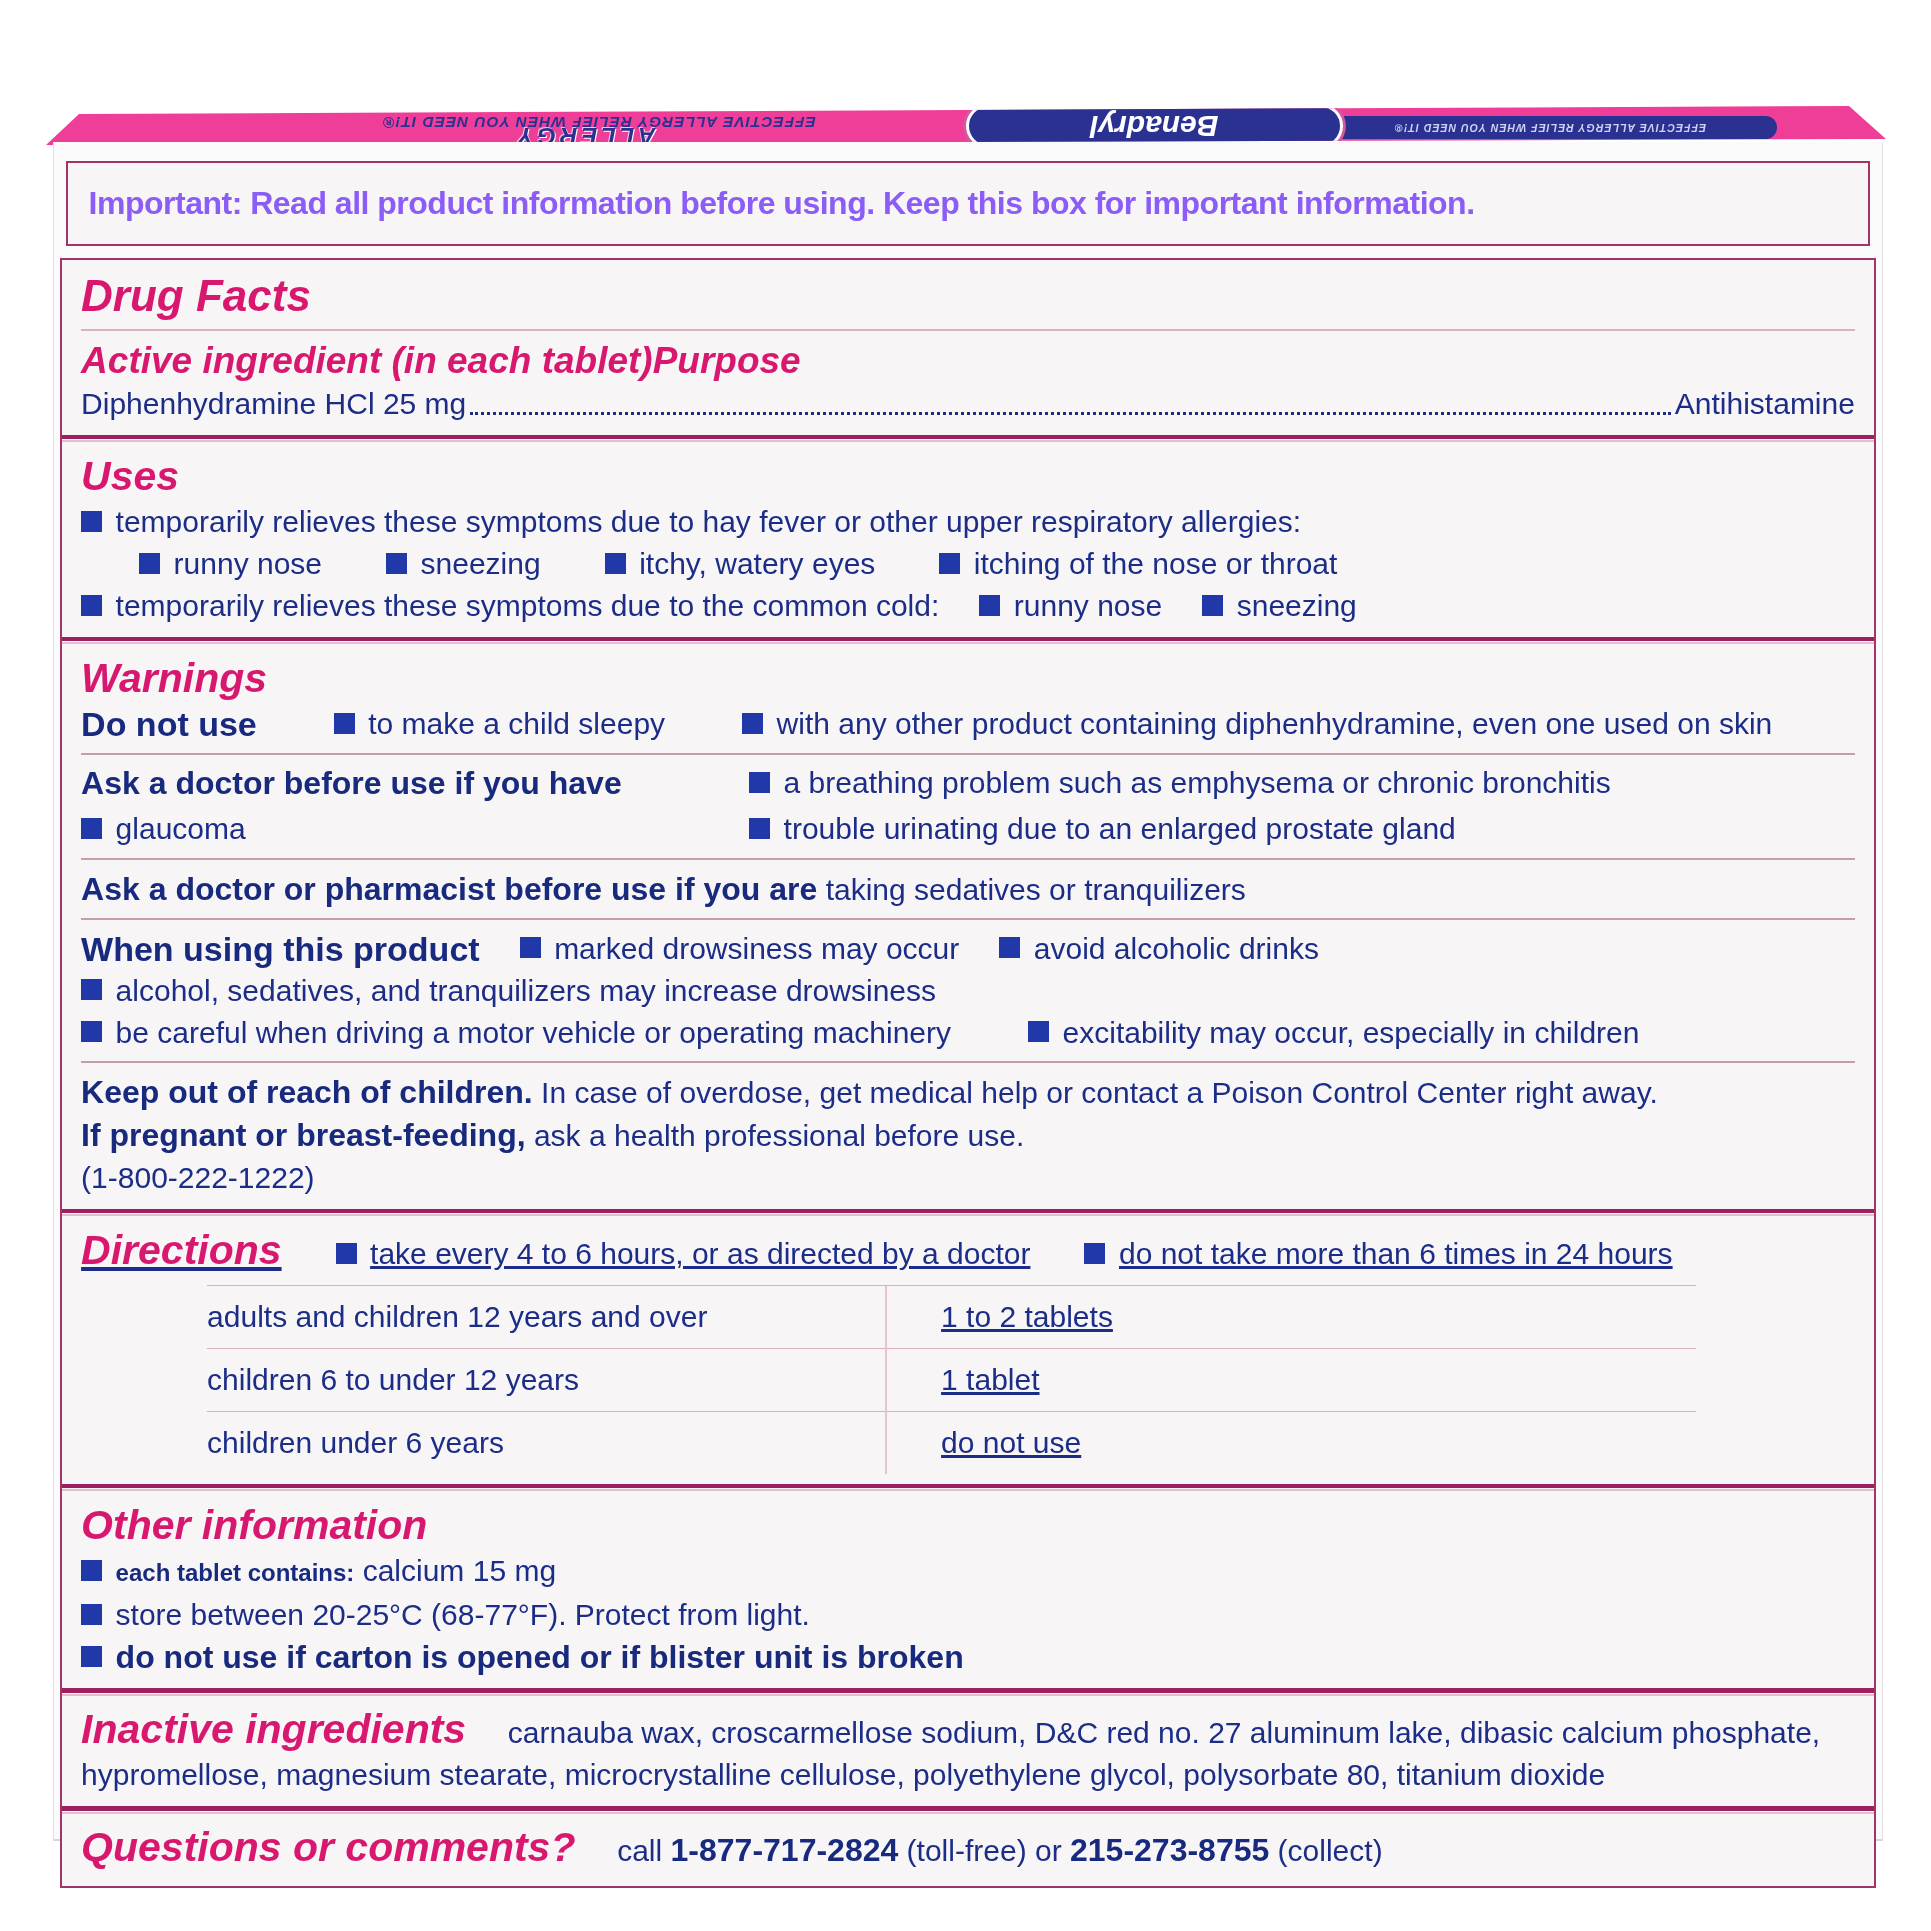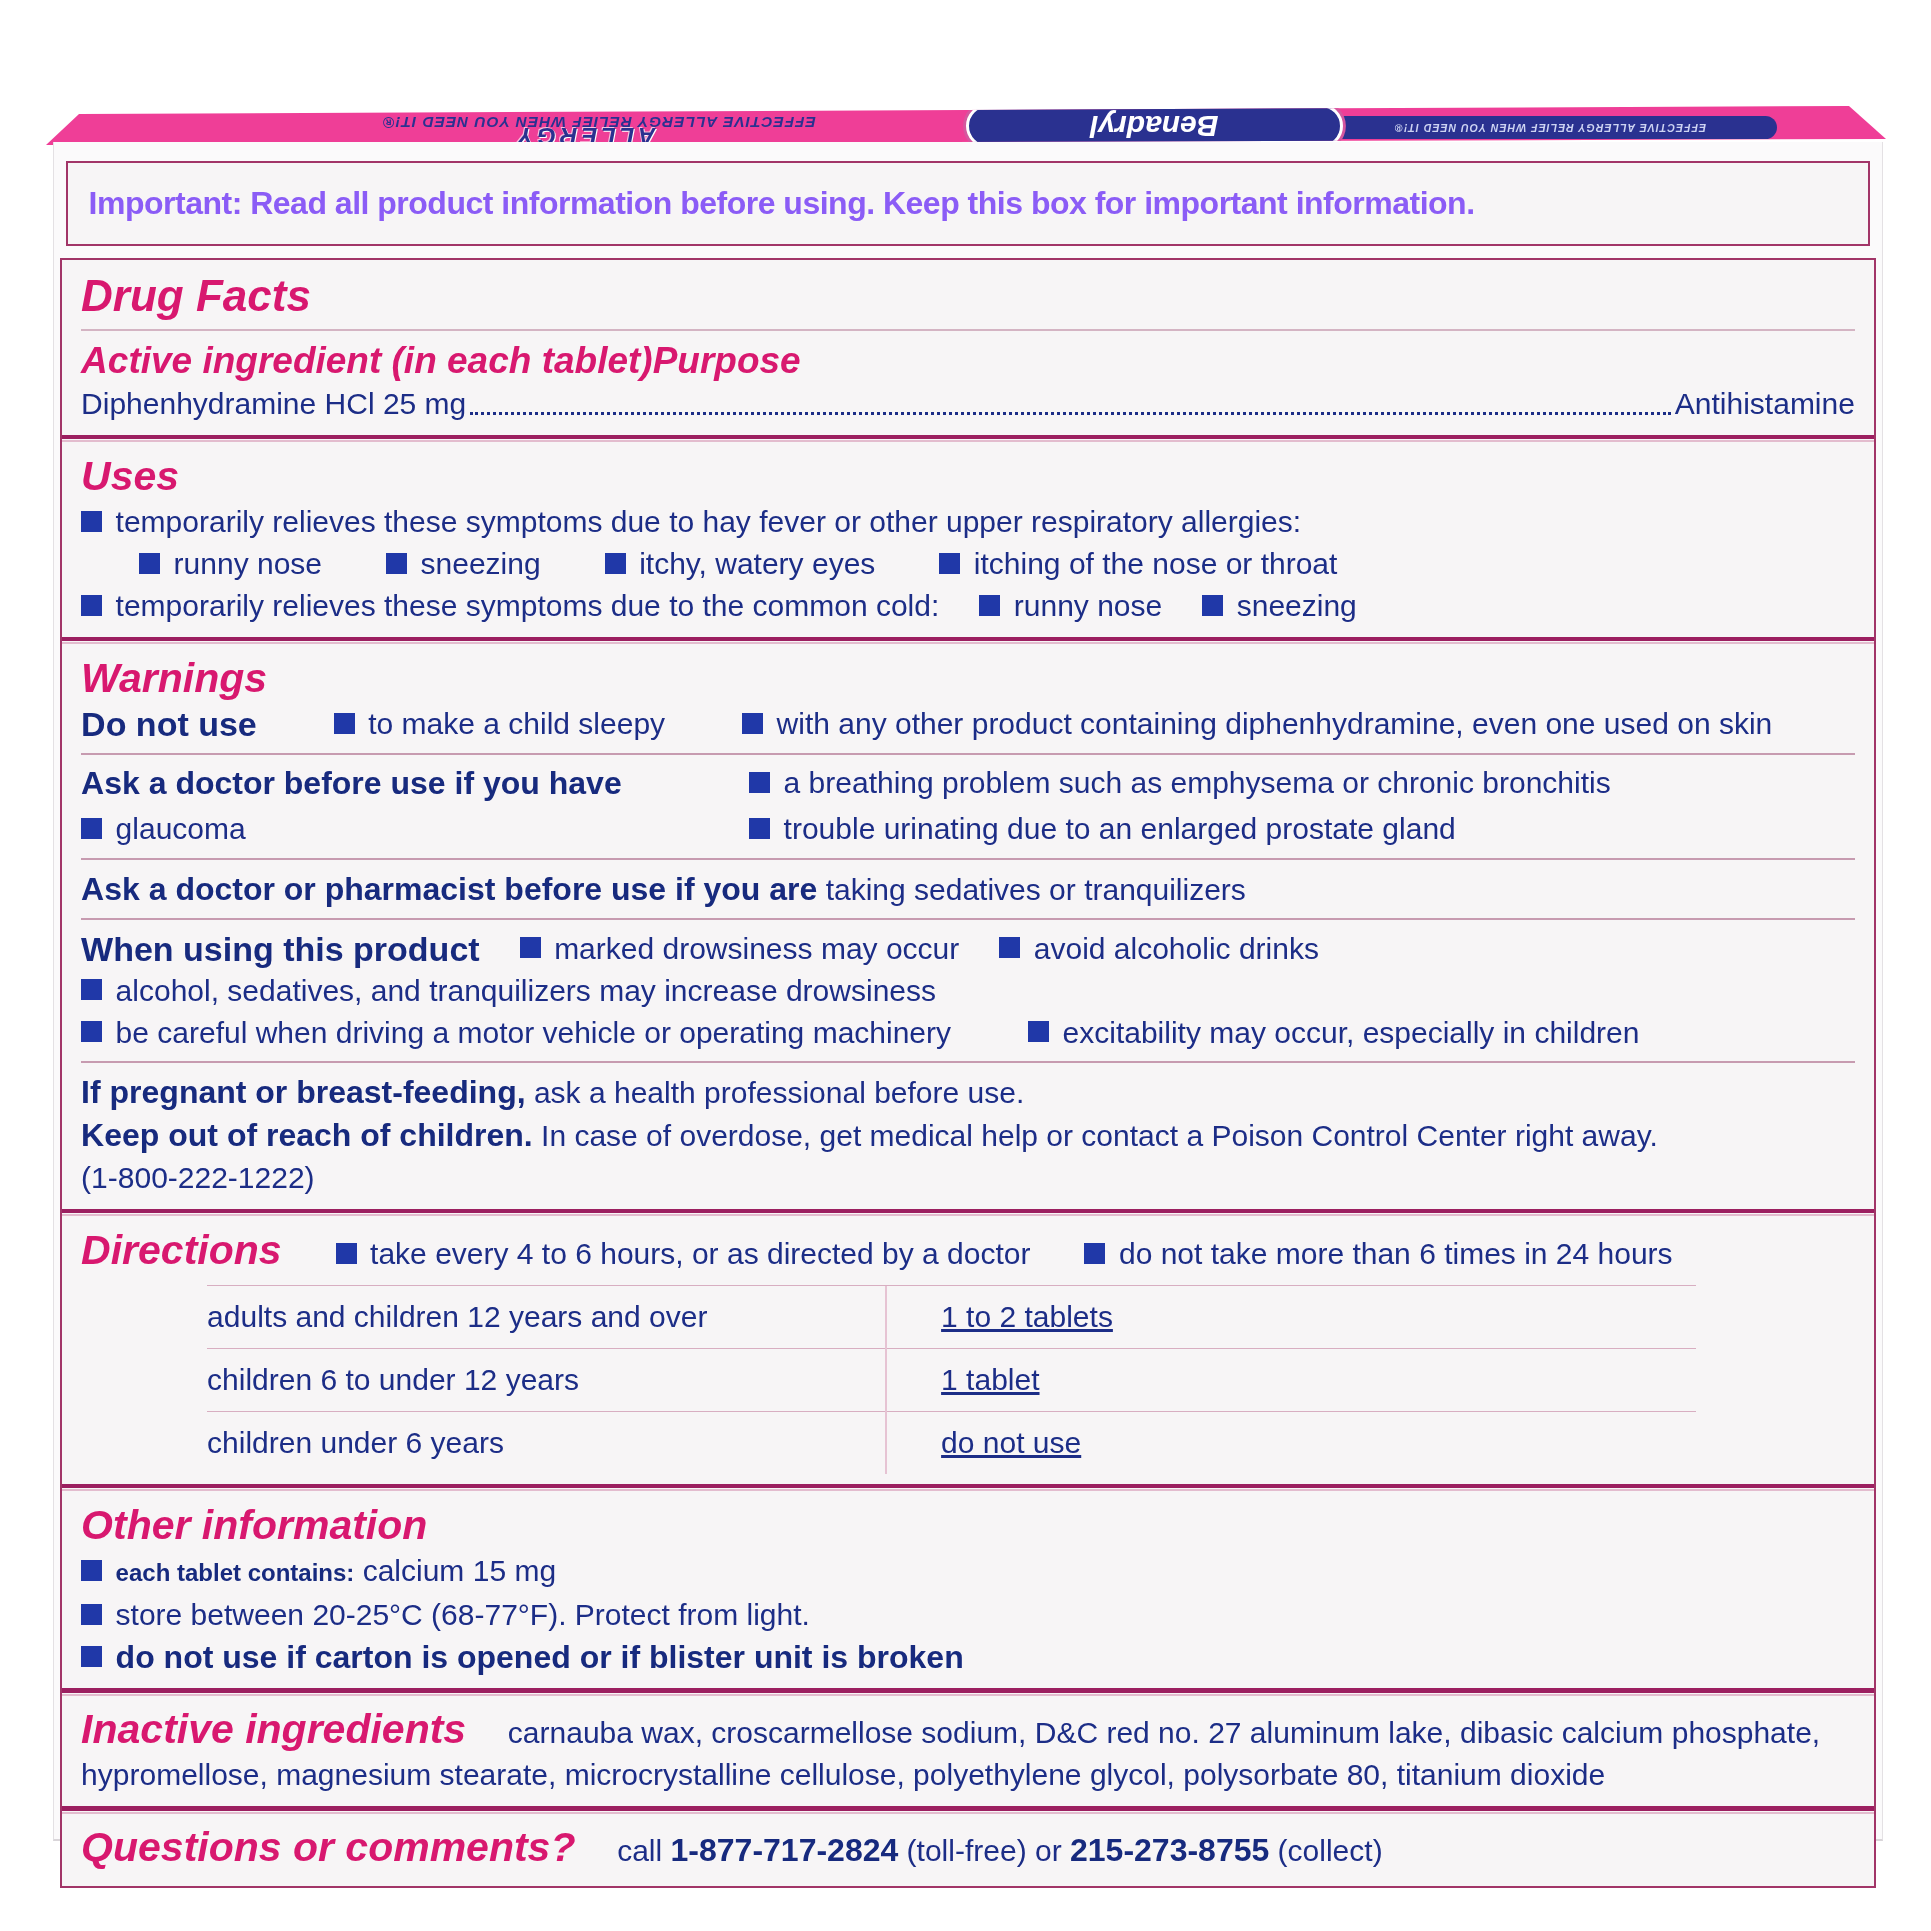--- a/index.html
+++ b/index.html
@@ -233,34 +233,34 @@
         </span>
       <span class="row nowrap">
           <span class="bullet"></span>
           <span>excitability may occur, especially in children</span>
         </span>
     </div>
 
     <div class="sep-thin"></div>
 
     <div class="navy">
+      <span class="lead" style="font-size:32px;">Keep out of reach of children.</span>
+      <span> </span>
+      <span>In case of overdose, get medical help or contact a Poison Control Center right away.</span>
+    </div>
+    <div class="navy">
       <span class="lead" style="font-size:32px;">If pregnant or breast-feeding,</span>
       <span> </span>
       <span>ask a health professional before use.</span>
     </div>
-    <div class="navy">
-      <span class="lead" style="font-size:32px;">Keep out of reach of children.</span>
-      <span> </span>
-      <span>In case of overdose, get medical help or contact a Poison Control Center right away.</span>
-    </div>
     <div class="navy">(1-800-222-1222)</div>
 
     <div class="sep-major"></div>
 
-    <div class="row navy" style="gap:54px;align-items:baseline;">
+    <div class="row navy" style="gap:54px;align-items:baseline;text-decoration:underline;">
       <span class="h-pink h-sec nowrap">Directions</span>
       <span class="row nowrap">
           <span class="bullet"></span>
           <span>take every 4 to 6 hours, or as directed by a doctor</span>
         </span>
       <span class="row nowrap">
           <span class="bullet"></span>
           <span>do not take more than 6 times in 24 hours</span>
         </span>
     </div>

